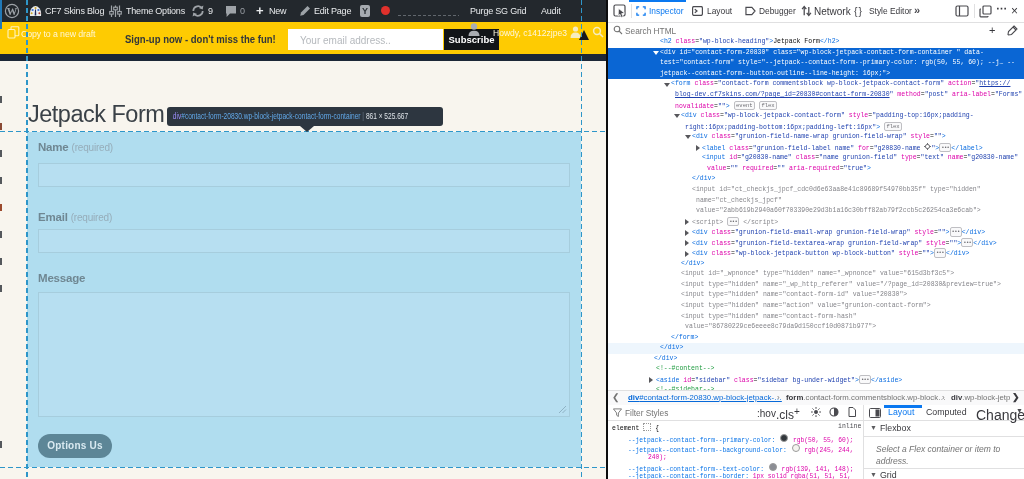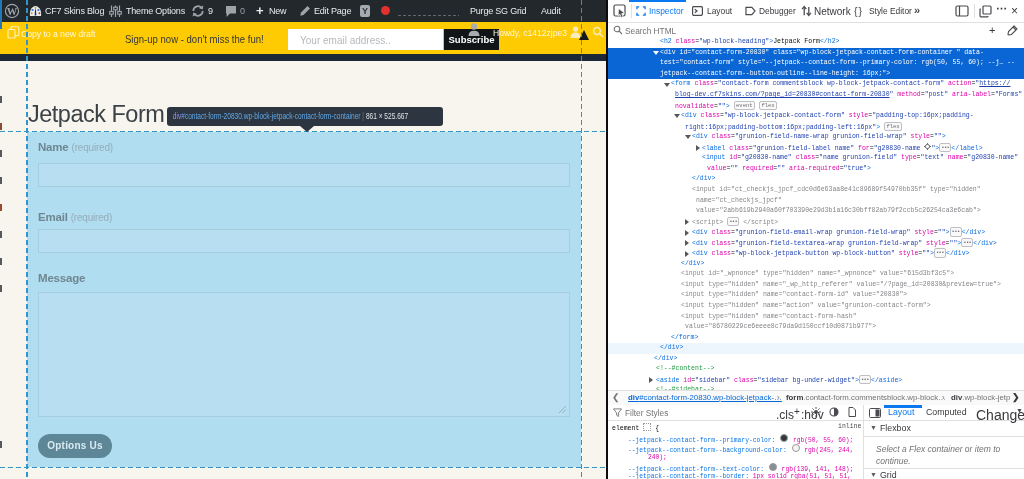--- a/index.html
+++ b/index.html
@@ -88,21 +88,21 @@
 <div class="ab" style="left:541px;text-align:right;">Audit</div>
 </div>
 <div id="yellowbar"></div>
 <svg style="position:absolute;left:7px;top:26px;" width="13" height="13" viewBox="0 0 13 13">
       <g fill="none" stroke="rgba(255,250,225,0.85)" stroke-width="1.1">
         <rect x="1" y="3.5" width="7" height="8.5" rx="1"></rect>
         <path d="M4 3.5 V1.5 Q4 0.8 4.8 0.8 H11 Q11.8 0.8 11.8 1.5 V9 Q11.8 9.8 11 9.8 H8"></path>
       </g>
     </svg>
 <div class="tw" style="left:21px;top:28.5px;color:rgba(255,251,230,0.92);font-size:8.8px;letter-spacing:-0.1px;">Copy to a new draft</div>
-<div class="tw" style="left:125px;top:33px;color:#32373c;font-size:11.5px;font-weight:normal;"><span style="display:inline-block;transform:scaleX(0.83);transform-origin:0 50%;">Sign-up now - don't miss the fun!</span></div>
+<div class="tw" style="left:125px;top:33px;color:#32373c;font-size:11.5px;font-weight:bold;"><span style="display:inline-block;transform:scaleX(0.83);transform-origin:0 50%;">Sign-up now - don't miss the fun!</span></div>
 <div class="tw" style="left:288px;top:29px;width:155px;height:21px;background:#ffffff;"></div>
 <div class="tw" style="left:300px;top:35px;color:#b5b9bd;font-size:10px;">Your email address..</div>
 <div class="tw" style="left:444px;top:29px;width:55px;height:21px;background:#121518;color:#fff;font-size:9.5px;font-weight:bold;text-align:center;line-height:21px;">Subscribe</div>
 <svg style="position:absolute;left:466px;top:22px;" width="16" height="14" viewBox="0 0 16 14">
       <circle cx="8" cy="4.5" r="3.2" fill="#a9adb2"></circle>
       <path d="M2.5 14 Q2.5 8.8 8 8.8 Q13.5 8.8 13.5 14 Z" fill="#a9adb2"></path>
     </svg>
 <div class="tw" style="left:493px;top:28px;color:#fdf6dc;font-size:9px;"><span style="display:inline-block;transform:scaleX(0.95);transform-origin:0 50%;">Howdy, c1412zjpe3</span></div>
 <svg style="position:absolute;left:570px;top:26px;" width="11" height="12" viewBox="0 0 11 12">
       <circle cx="5.5" cy="3" r="2.6" fill="#f6ecc0"></circle>
@@ -269,21 +269,21 @@
 <div class="tw" style="left:169px;top:393px;color:#737373;font-size:8px;">›</div>
 <div class="tw" style="left:178px;top:393px;font-size:7.8px;color:#737373;"><b style="color:#38383d;">form</b>.contact-form.commentsblock.wp-block…</div>
 <div class="tw" style="left:334px;top:393px;color:#737373;font-size:8px;">›</div>
 <div class="tw" style="left:343px;top:393px;font-size:7.8px;color:#737373;"><b style="color:#38383d;">div</b>.wp-block-jetp</div>
 <div class="tw" style="left:404px;top:392px;color:#38383d;font-size:9px;font-weight:bold;">❯</div>
 <div style="position:absolute;left:0;top:405px;width:255px;height:15px;background:#fff;border-bottom:1px solid #e0e0e1;"></div>
 <svg style="position:absolute;left:5px;top:408px;" width="9" height="9" viewBox="0 0 10 10">
       <path d="M0.5 1 H9.5 L6 5.5 V9.5 L4 8 V5.5 Z" fill="none" stroke="#737373" stroke-width="1"></path>
     </svg>
 <div class="tw" style="left:17px;top:408px;color:#737373;font-size:8.3px;">Filter Styles</div>
-<div class="tw" style="left:149px;top:408px;color:#38383d;font-size:12px;margin-left:44px;">:hov</div>
+<div class="tw" style="left:149px;top:408px;color:#38383d;font-size:10px;">:hov</div>
 <div class="tw" style="left:168px;top:408px;color:#38383d;font-size:12px;">.cls</div>
 <div class="tw" style="left:186px;top:406px;color:#38383d;font-size:10px;">+</div>
 <svg style="position:absolute;left:203px;top:407px;" width="10" height="10" viewBox="0 0 10 10">
       <circle cx="5" cy="5" r="2" fill="#4a4a4f"></circle>
       <g stroke="#4a4a4f" stroke-width="1">
         <line x1="5" y1="0" x2="5" y2="1.8"></line>
         <line x1="5" y1="8.2" x2="5" y2="10"></line>
         <line x1="0" y1="5" x2="1.8" y2="5"></line>
         <line x1="8.2" y1="5" x2="10" y2="5"></line>
         <line x1="1.5" y1="1.5" x2="2.7" y2="2.7"></line>
@@ -315,16 +315,16 @@
     </svg>
 <div style="position:absolute;left:276px;top:405px;width:38px;height:2.5px;background:#0a78f0;"></div>
 <div class="tw" style="left:280px;top:407px;color:#0a78f0;font-size:8.8px;">Layout</div>
 <div class="tw" style="left:318px;top:407px;color:#38383d;font-size:8.8px;">Computed</div>
 <div class="tw" style="left:368px;top:407px;color:#38383d;font-size:14px;">Changes</div>
 <div class="tw" style="left:408px;top:407px;color:#4a4a4f;font-size:7px;">▼</div>
 <div class="tw" style="left:262px;top:424px;color:#5c5c5f;font-size:7px;">▼</div>
 <div class="tw" style="left:272px;top:423px;color:#38383d;font-size:8.8px;">Flexbox</div>
 <div style="position:absolute;left:256px;top:436px;width:160px;height:1px;background:#e0e0e1;"></div>
 <div class="tw" style="left:268px;top:444px;color:#737373;font-size:8.5px;font-style:italic;">Select a Flex container or item to</div>
-<div class="tw" style="left:268px;top:456px;color:#737373;font-size:8.5px;font-style:italic;">continue.</div>
+<div class="tw" style="left:268px;top:456px;color:#737373;font-size:8.5px;font-style:italic;">address.</div>
 <div style="position:absolute;left:256px;top:468px;width:160px;height:1px;background:#e0e0e1;"></div>
 <div class="tw" style="left:262px;top:471px;color:#5c5c5f;font-size:7px;">▼</div>
 <div class="tw" style="left:272px;top:470px;color:#38383d;font-size:8.8px;">Grid</div>
 </div>
 </body></html>

